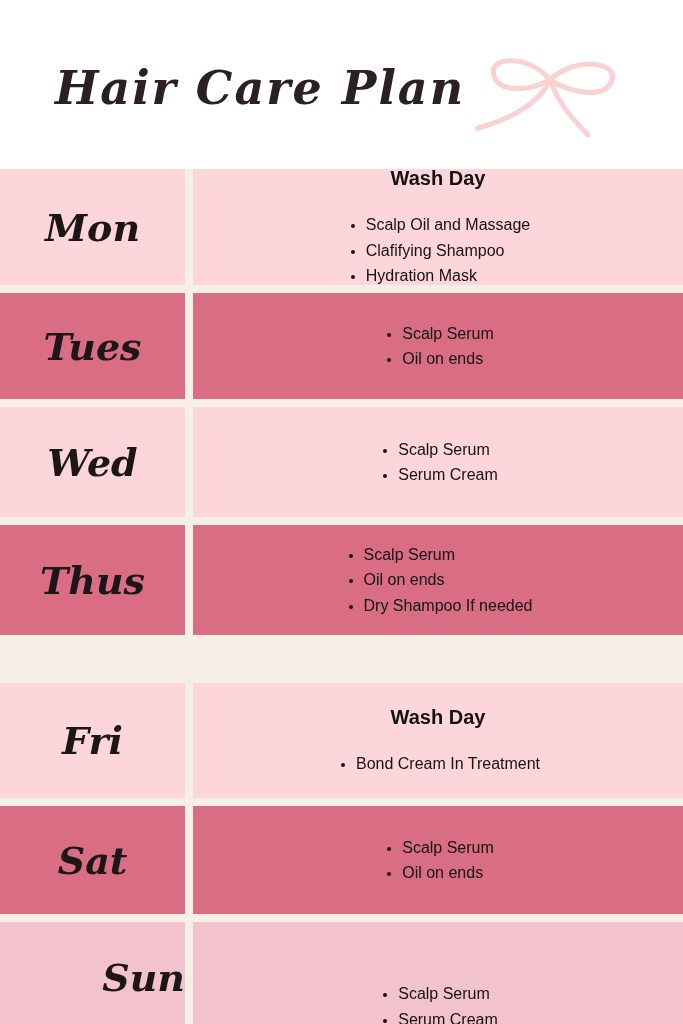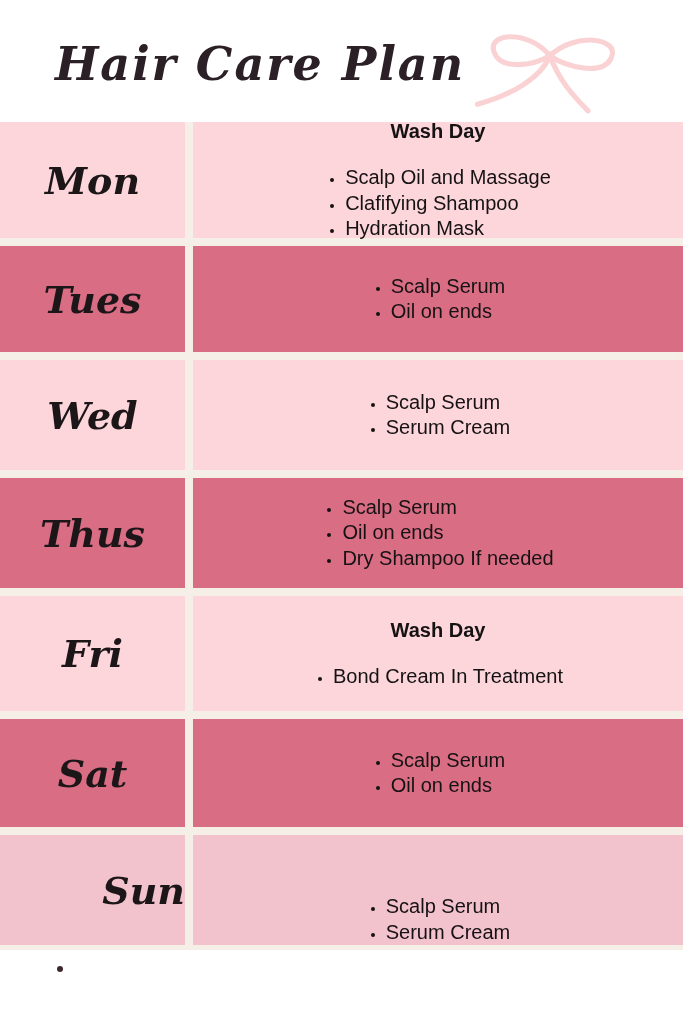--- a/index.html
+++ b/index.html
@@ -8,21 +8,21 @@
     width: 683px;
     height: 1024px;
     background: #ffffff;
     font-family: "Liberation Sans", sans-serif;
     color: #191418;
     overflow: hidden;
   }
 
   
   .header {
-    height: 122px;
+    height: 169px;
     display: flex;
     align-items: center;
     justify-content: center;
     gap: 5px;
     padding-top: 6px;
   }
   .page-title {
     font-family: "DejaVu Serif", serif;
     font-style: italic;
     font-weight: 700;
@@ -39,21 +39,21 @@
     flex-direction: column;
     gap: 8px;
     background: #f6efe8;
     border-bottom: 5px solid #f6efe8;
   }
   .row { display: flex; width: 100%; }
   .row:nth-child(1) { height: 116px; }
   .row:nth-child(2) { height: 106px; }
   .row:nth-child(3) { height: 110px; }
   .row:nth-child(4) { height: 110px; }
-  .row:nth-child(5) { height: 115px; }
+  .row:nth-child(5) { height: 115px; margin-top: 40px; }
   .row:nth-child(6) { height: 108px; border-radius: 12px; }
   .row:nth-child(7) { height: 110px; }
 
   .day-cell {
     width: 185px;
     flex: 0 0 185px;
     display: flex;
     align-items: center;
     justify-content: center;
   }
@@ -82,21 +82,21 @@
     font-size: 20px;
     font-weight: 700;
     color: #161214;
     text-align: center;
     line-height: 27px;
     margin-bottom: 1px;
   }
   .care-list {
     list-style: disc;
     padding-left: 20px;
-    font-size: 20px;
+    font-size: 16px;
     line-height: 25.5px;
     color: #161214;
     text-align: left;
   }
   .care-list li::marker { color: #161214; font-size: 13px; }
 
   
   .footer {
     padding: 16px 20px 0 57px;
     display: flex;

